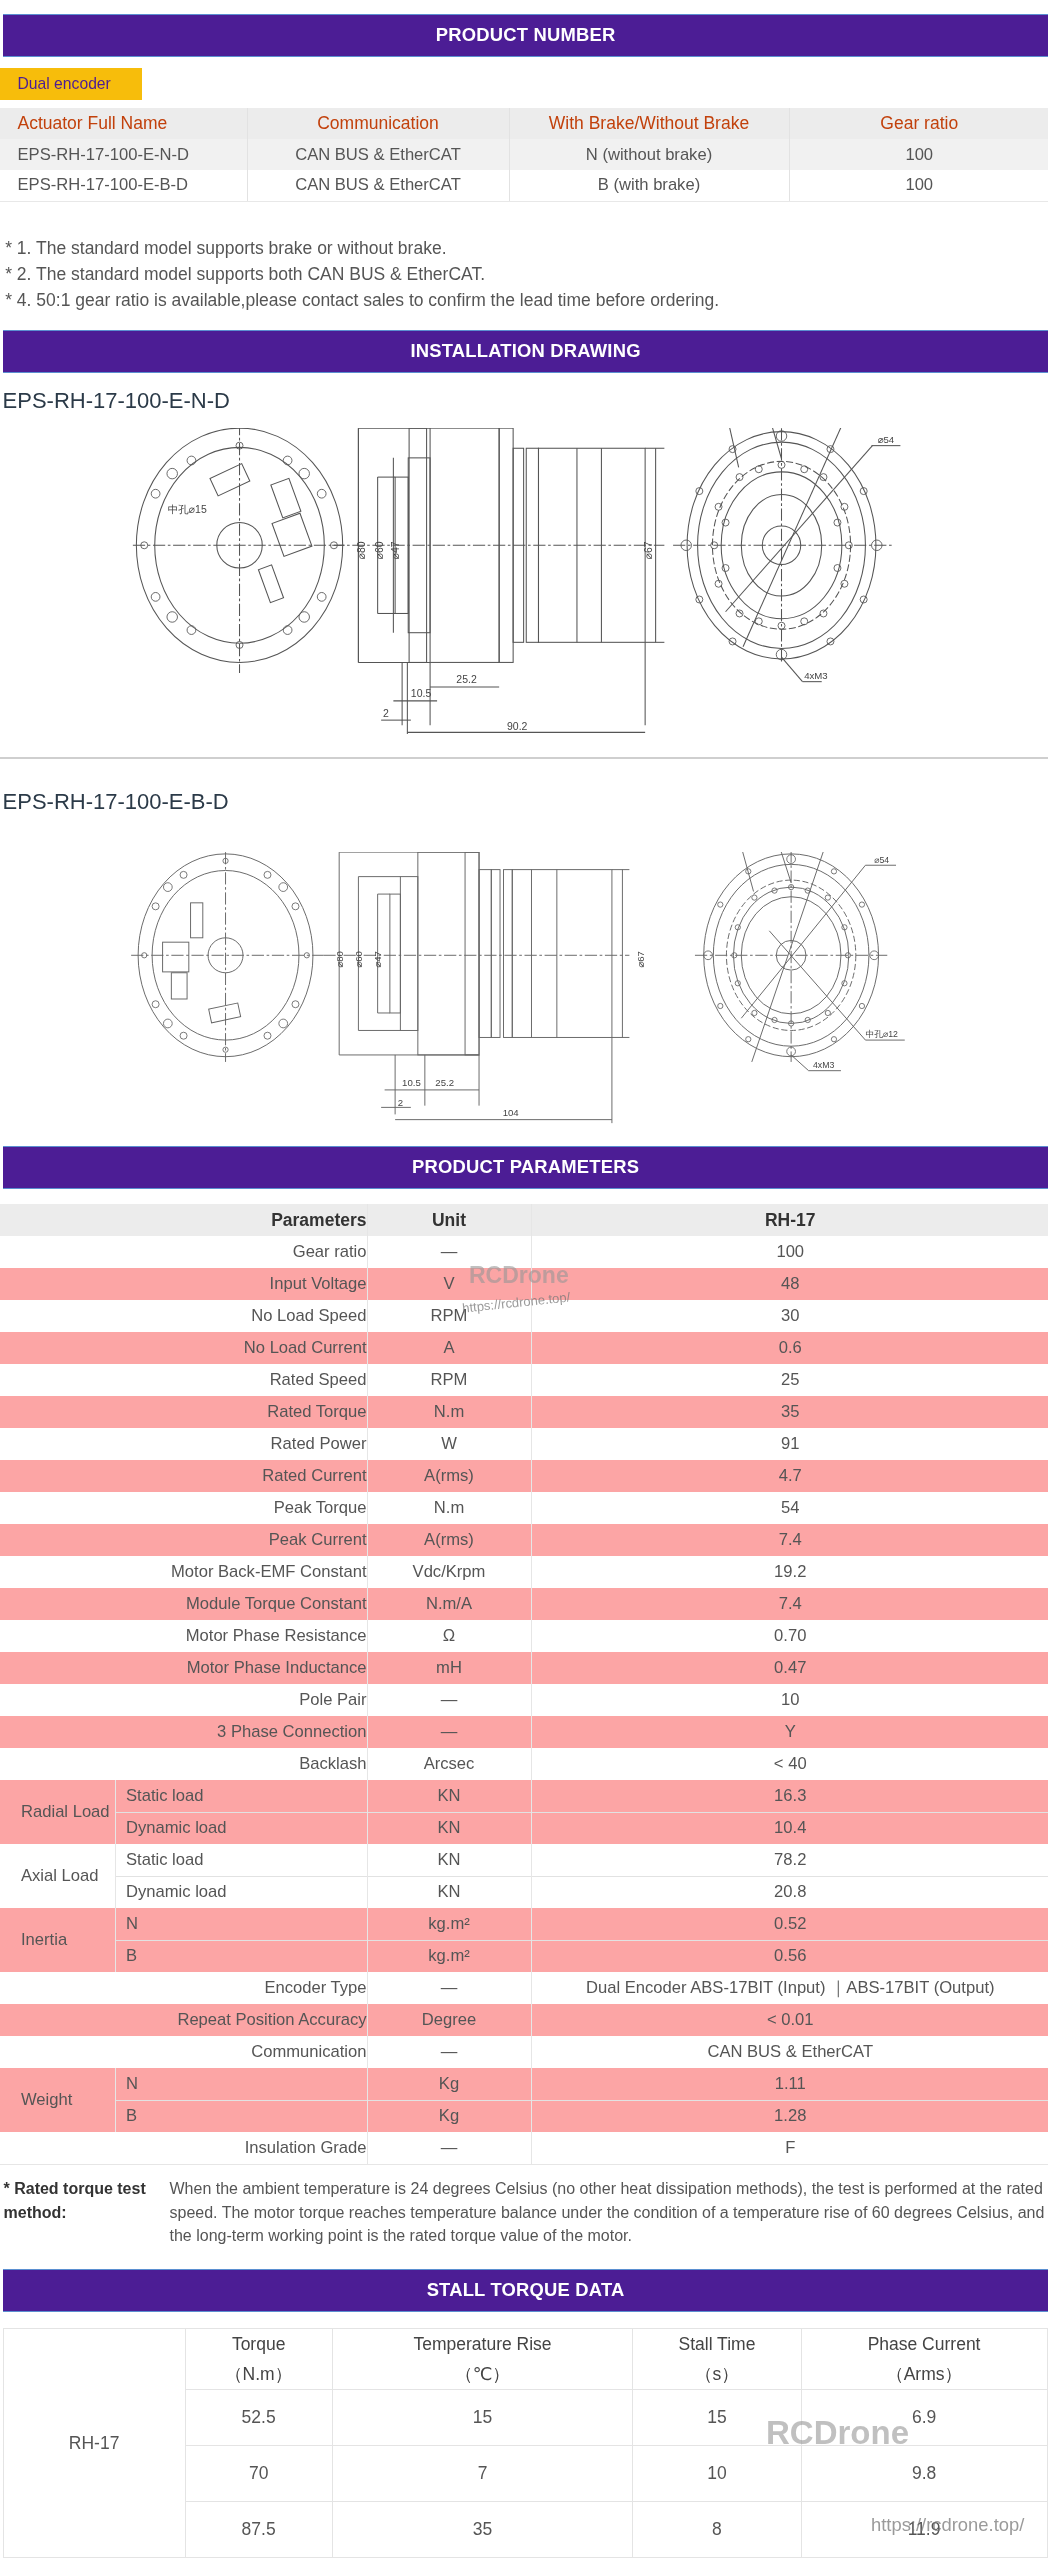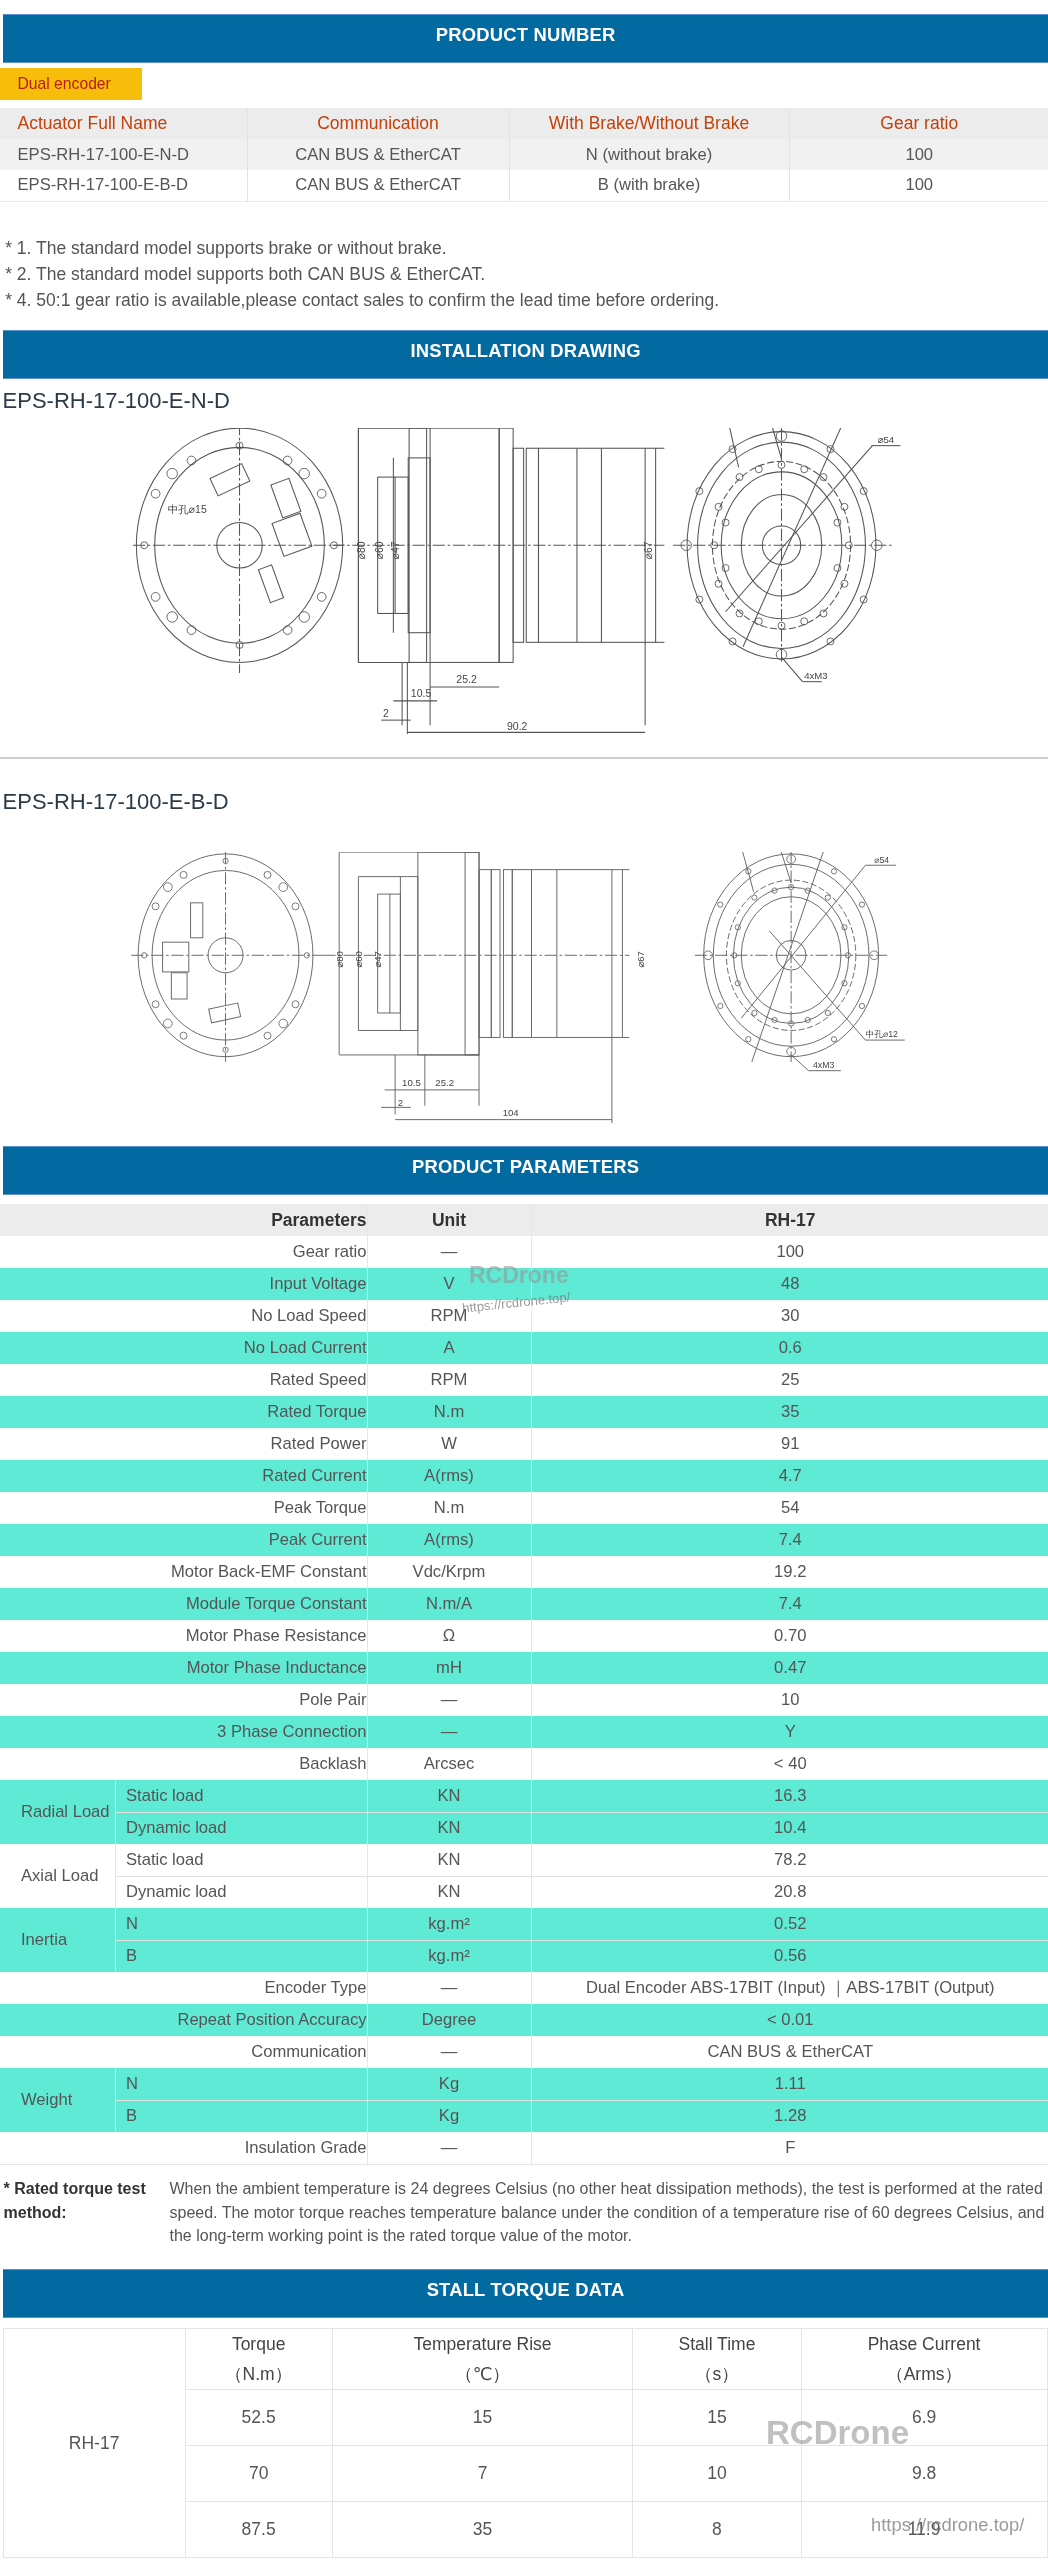--- a/index.html
+++ b/index.html
@@ -1,39 +1,39 @@
 <!DOCTYPE html>
 <html style="font-size:14px"><head>
 <meta charset="utf-8">
 <style>
   * { box-sizing: border-box; margin: 0; padding: 0; }
   html, body { width: 1049px; background: #ffffff; }
   body { font-family: "Liberation Sans", "DejaVu Sans", sans-serif; color: #555; position: relative; height: 2576px; overflow: hidden; }
-  .bar { position: absolute; left: 2.6px; width: 1046px; height: 49px; background: #0369a1; color: #fff; font-weight: bold; font-size: 18.4px; text-align: center; line-height: 39px; border-top: 0.9px solid #5b8fd0; border-bottom: 0.9px solid #5b8fd0; letter-spacing: 0.2px; }
-  .badge { position: absolute; left: 0; top: 68px; width: 142px; height: 32px; background: #f7bd0b; color: #b91c1c; font-size: 15.7px; line-height: 32px; padding-left: 17.5px; }
+  .bar { position: absolute; left: 2.6px; width: 1046px; height: 43px; background: #4c1d95; color: #fff; font-weight: bold; font-size: 18.4px; text-align: center; line-height: 39px; border-top: 0.9px solid #5b8fd0; border-bottom: 0.9px solid #5b8fd0; letter-spacing: 0.2px; }
+  .badge { position: absolute; left: 0; top: 68px; width: 142px; height: 32px; background: #f7bd0b; color: #4c1d95; font-size: 15.7px; line-height: 32px; padding-left: 17.5px; }
   table { border-collapse: collapse; }
   .pn-table { position: absolute; left: 0; top: 108px; width: 1049px; font-size: 16.6px; }
   .pn-table td, .pn-table th { height: 31px; text-align: center; font-weight: normal; color: #555; border-right: 1.7px solid #e2e2e2; }
   .pn-table td:last-child, .pn-table th:last-child { border-right: none; }
   .pn-table th { background: #ececec; color: #c2410c; height: 31px; font-size: 17.5px; }
   .pn-table .first { text-align: left; padding-left: 17.5px; }
   .pn-table tr.odd td { background: #f1f1f1; }
   .pn-table tr.even td { background: #fff; }
   .pn-table tbody tr:last-child td { border-bottom: 1.7px solid #e8e8e8; }
   .notes { position: absolute; left: 5.2px; top: 212px; font-size: 17.5px; color: #555; line-height: 26px; margin-top: 23px; }
   .draw-title { position: absolute; left: 2.6px; font-size: 22px; color: #2b3a48; }
   .divider { position: absolute; left: 0; top: 757px; width: 1049px; height: 1.7px; background: #cfcfcf; }
   .drawing { position: absolute; left: 0; width: 1049px; }
   .params { position: absolute; left: 0; top: 1204px; width: 1049px; font-size: 16.6px; table-layout: fixed; }
   .params td, .params th { height: 32px; color: #555; font-weight: normal; border-right: 1.7px solid #e6e6e6; }
   .params td:last-child, .params th:last-child { border-right: none; }
   .params th { background: #ececec; color: #333; font-weight: bold; font-size: 17.5px; }
   .params .pname { text-align: right; padding-left: 7.9px; }
   .params .c { text-align: center; }
-  .params tr.g td { background: #5eead4; }
+  .params tr.g td { background: #fca5a5; }
   .params tr.w td { background: #fff; }
   .params td.grp { text-align: left; padding-left: 21px; }
   .params td.sub { text-align: left; padding-left: 10.5px; border-left: 1.7px solid #e6e6e6; }
   .params tr.subrow2 td { border-top: 1.7px solid #e2e2e2; }
   .params tbody tr:last-child td { border-bottom: 1.7px solid #e6e6e6; }
   .tnote { position: absolute; left: 3.5px; top: 2177px; width: 1042px; font-size: 16px; line-height: 23.6px; color: #555; display: flex; }
   .tnote .lbl { width: 166px; flex: none; font-weight: bold; color: #333; padding-left: 0; }
   .tnote .txt { flex: 1; }
   .stall { position: absolute; left: 2.6px; top: 2328px; width: 1045px; font-size: 17.5px; border: 1.7px solid #e4e4e4; }
   .stall td { border: 1.7px solid #e4e4e4; text-align: center; color: #555; height: 56px; }

